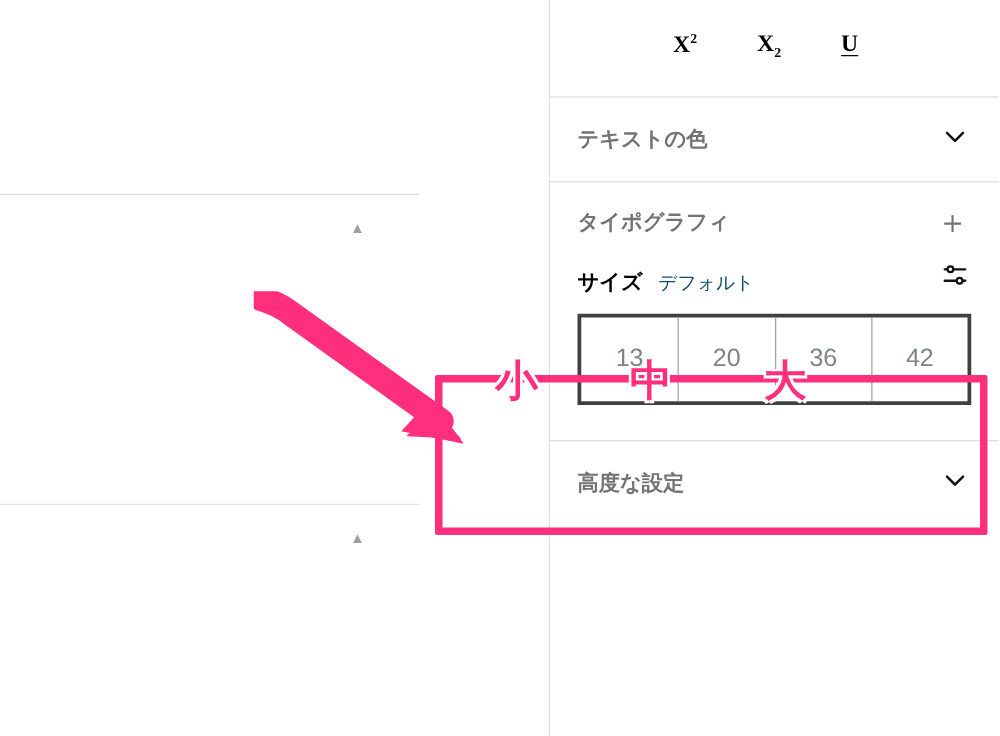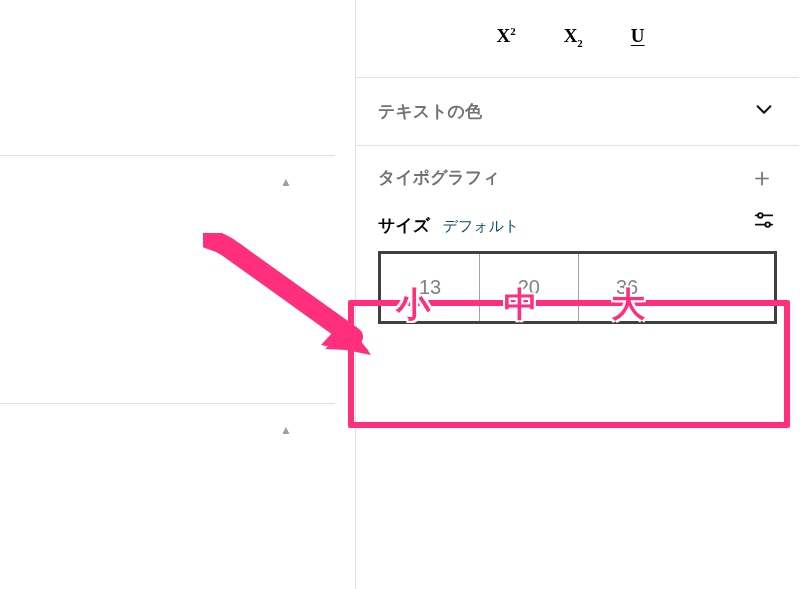--- a/index.html
+++ b/index.html
@@ -65,21 +65,21 @@
     color: #9aa0a6;
     font-size: 12px;
     user-select: none;
   }
 
   
   .sidebar {
     position: absolute;
     right: 1px;
     top: 0;
-    width: 444px;
+    width: 360px;
     height: 100%;
     border-left: 1px solid #e0e0e0;
     background: #fff;
   }
   .text-format-row {
     display: flex;
     gap: 48px;
     padding: 26px 0 28px 16px;
     justify-content: center;
     margin-left: -30px;
@@ -239,25 +239,34 @@
           <line x1="3" y1="17" x2="21" y2="17"></line>
             <circle cx="16" cy="17" r="2.5" fill="#fff"></circle>
         </svg>
       </span>
     </div>
 
     <div class="size-grid">
       <div class="size-cell">13</div>
       <div class="size-cell">20</div>
       <div class="size-cell">36</div>
+      <div class="size-cell">42</div>
     </div>
 
     <div style="height:28px"></div>
   </div>
 
+  <div class="panel-header">
+    <span>高度な設定</span>
+    <span>
+      <svg width="22" height="22" viewBox="0 0 24 24" fill="none">
+          <path d="M5 9l7 7 7-7" stroke="#111" stroke-width="2.2" stroke-linecap="round" stroke-linejoin="round"></path>
+        </svg>
+    </span>
+  </div>
 </div>
 
 <div class="anno-box"></div>
 <div class="anno-labels">
   <span>小</span>
   <span>中</span>
   <span>大</span>
 </div>
 <svg class="anno-arrow" viewBox="0 0 170 130">
   <defs>

